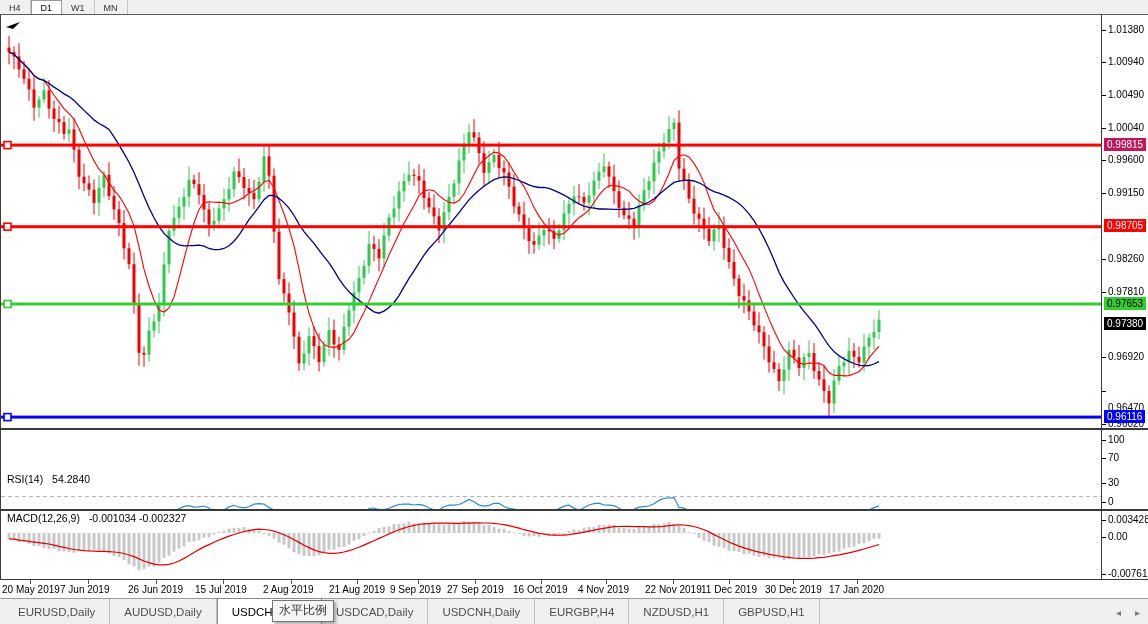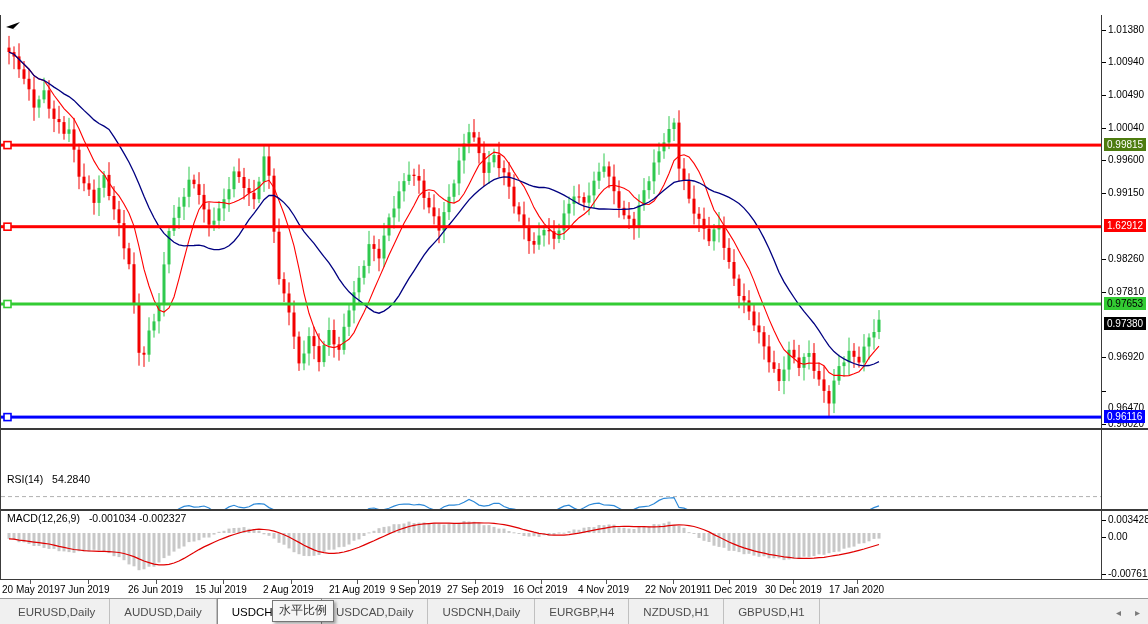--- a/index.html
+++ b/index.html
@@ -48,20 +48,26 @@
   .tooltip { position:absolute; left:272px; top:600px; background:#f5f5f5; border:1px solid #767676; box-shadow:2px 2px 3px rgba(0,0,0,.35); font-size:12px; color:#333; padding:1px 6px 2px 6px; z-index:20; white-space:nowrap; }
 
   svg { position:absolute; left:0; top:0; }
   .arrow-icon { position:absolute; left:4px; top:4px; z-index:6; }
 </style>
 </head>
 <body>
 
 <div id="app">
 
+  <div class="tfbar">
+    <div class="tftab">H4</div>
+    <div class="tftab active">D1</div>
+    <div class="tftab">W1</div>
+    <div class="tftab">MN</div>
+  </div>
 
   <div class="panels">
 
     <div class="panel" id="panel-main">
       <svg class="arrow-icon" width="18" height="14">
         <polygon points="1,7 15,2 8,9 12,10" fill="#000"></polygon>
       </svg>
       <svg id="svg-main" width="1100" height="412">
           <line x1="8" y1="19.9" x2="8" y2="48.4" stroke="#f20000" stroke-width="1"></line>
           <rect x="6.5" y="31.6" width="3" height="4.4" fill="#f20000"></rect>
@@ -643,25 +649,35 @@
         <div class="tick-dash" style="top: 243px;"></div>
         <div class="tick-label" style="top: 237px;">0.98260</div>
         <div class="tick-dash" style="top: 276px;"></div>
         <div class="tick-label" style="top: 270px;">0.97810</div>
         <div class="tick-dash" style="top: 341px;"></div>
         <div class="tick-label" style="top: 335px;">0.96920</div>
         <div class="tick-dash" style="top: 375px;"></div>
         <div class="tick-label" style="top: 386px;">0.96470</div>
         <div class="tick-dash" style="top: 408px;"></div>
         <div class="tick-label" style="top: 402px;">0.96020</div>
-        <div class="badge" style="top: 122px; background: #4d7c0f; color: rgb(255, 255, 255);">0.99815</div>
-        <div class="badge" style="top: 203px; background: rgb(255, 0, 0); color: rgb(255, 255, 255);">1.62912</div>
+        <div class="badge" style="top: 122px; background: #be185d; color: rgb(255, 255, 255);">0.99815</div>
+        <div class="badge" style="top: 203px; background: rgb(255, 0, 0); color: rgb(255, 255, 255);">0.98705</div>
         <div class="badge" style="top: 281px; background: rgb(51, 204, 51); color: rgb(0, 0, 0);">0.97653</div>
         <div class="badge" style="top: 394px; background: rgb(0, 0, 255); color: rgb(255, 255, 255);">0.96116</div>
         <div class="badge" style="top: 301px; background: rgb(0, 0, 0); color: rgb(255, 255, 255);">0.97380</div>
+      </div>
+    <div class="axis" id="axis-rsi">
+        <div class="tick-dash" style="top: 10px;"></div>
+        <div class="tick-label" style="top: 4px;">100</div>
+        <div class="tick-dash" style="top: 28px;"></div>
+        <div class="tick-label" style="top: 22px;">70</div>
+        <div class="tick-dash" style="top: 53px;"></div>
+        <div class="tick-label" style="top: 47px;">30</div>
+        <div class="tick-dash" style="top: 72px;"></div>
+        <div class="tick-label" style="top: 66px;">0</div>
       </div>
     <div class="axis" id="axis-macd">
         <div class="tick-dash" style="top: 9px;"></div>
         <div class="tick-label" style="top: 3px;">0.003428</div>
         <div class="tick-dash" style="top: 26px;"></div>
         <div class="tick-label" style="top: 20px;">0.00</div>
         <div class="tick-dash" style="top: 63px;"></div>
         <div class="tick-label" style="top: 57px;">-0.007615</div>
       </div>
   </div>

